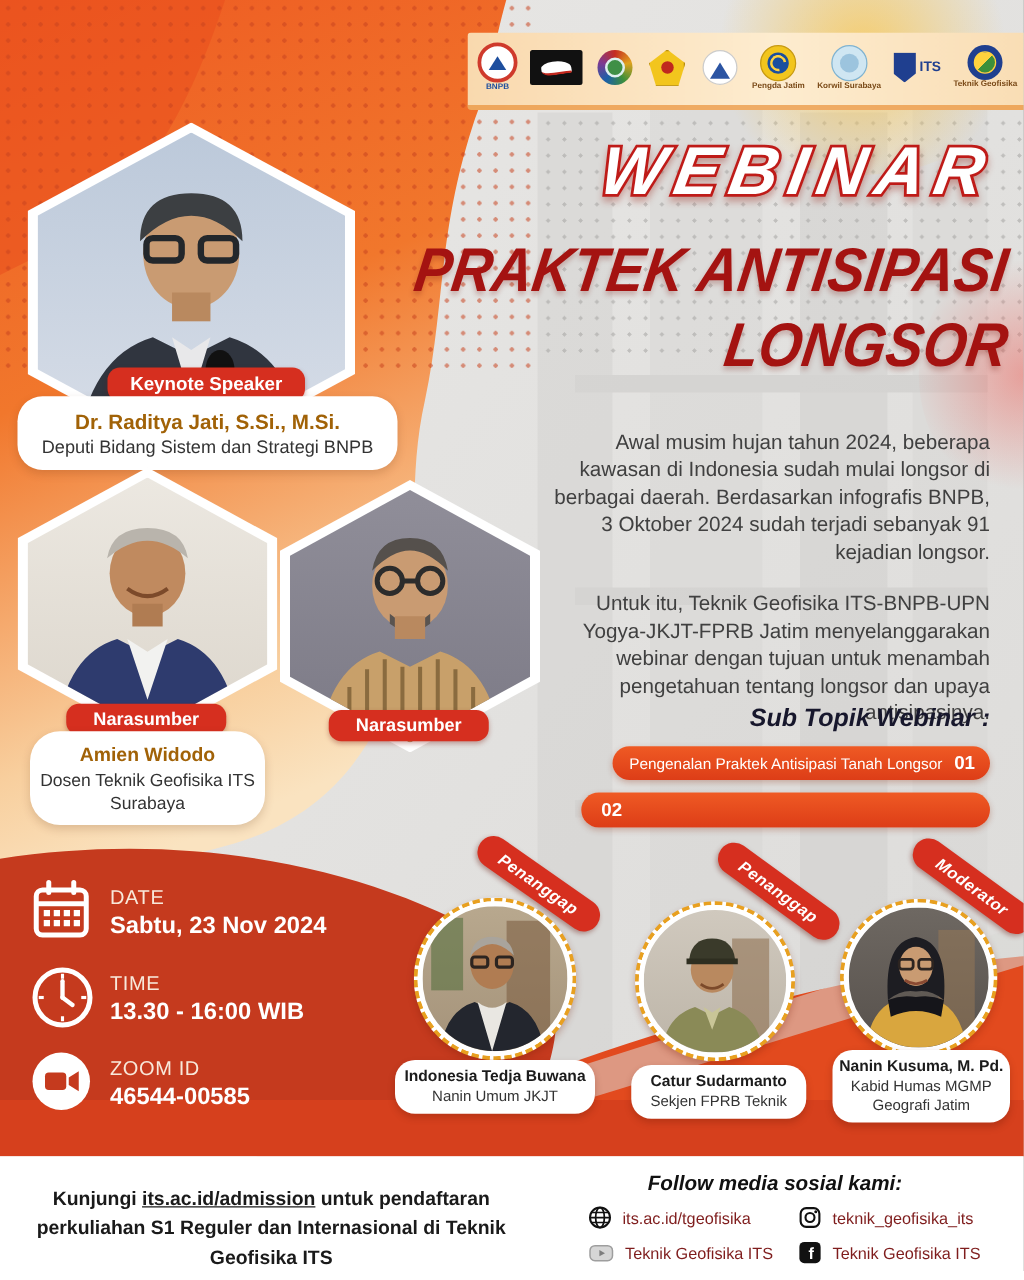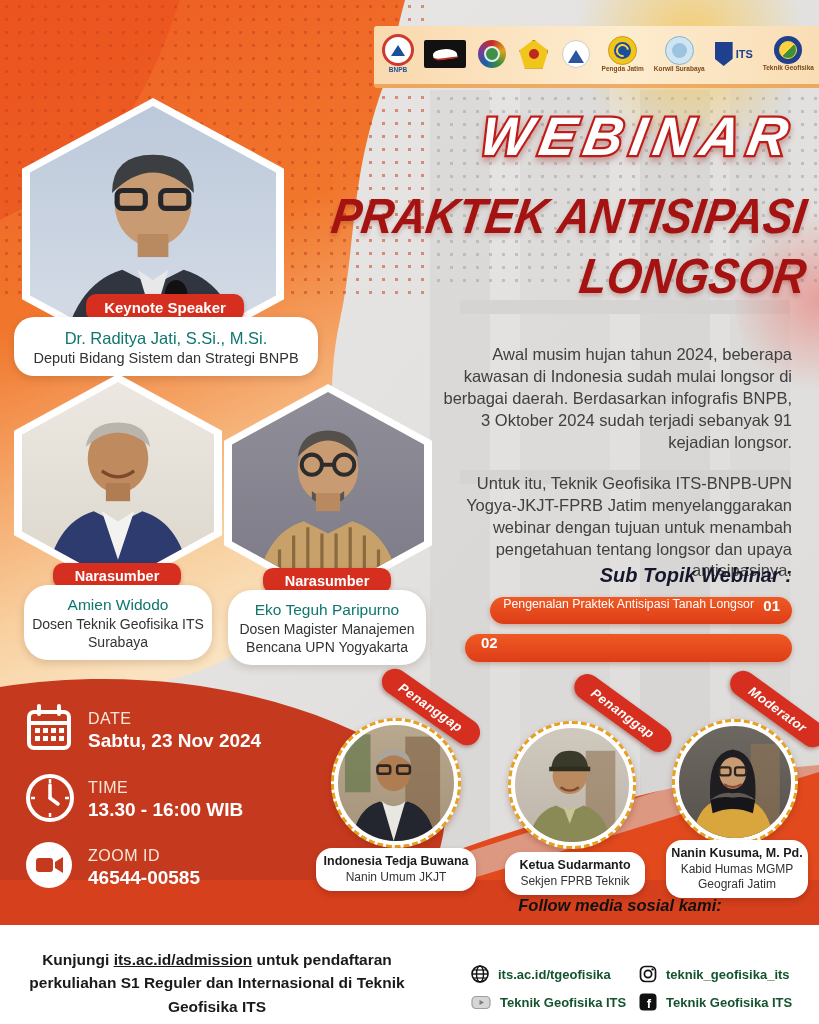--- a/index.html
+++ b/index.html
@@ -29,33 +29,33 @@
   .hex{clip-path:polygon(50% 0%,100% 26%,100% 74%,50% 100%,0% 74%,0% 26%);}
   .hex-outer{background:#fff;filter:drop-shadow(0 5px 7px rgba(130,45,10,.28));}
   .hex-inner{position:absolute;left:8px;top:8px;right:8px;bottom:8px;overflow:hidden;}
   .person{width:100%;height:100%;display:block;}
   
   .pill-red{background:#d62f1f;color:#fff;font-weight:700;text-align:center;
     border-radius:10px;box-shadow:0 2px 4px rgba(120,20,10,.35);
     display:flex;align-items:center;justify-content:center;}
   .card-white{background:#fff;border-radius:20px;box-shadow:0 3px 8px rgba(90,40,10,.18);
     text-align:center;box-sizing:border-box;}
-  .card-name{font-weight:400;color:#0f766e;}
+  .card-name{font-weight:700;color:#a16207;}
   .card-role{color:#333;}
   
   .t1-svg{filter:drop-shadow(0 4px 3px rgba(150,25,15,.35));}
   .t-red{color:#a41311;font-weight:800;font-style:italic;white-space:nowrap;
     text-align:right;transform:skewX(-8deg) scale(.95,1.05);transform-origin:right center;
     text-shadow:0 3px 4px rgba(120,20,10,.25);}
   
   .intro{color:#404040;font-size:16.5px;line-height:1.33;text-align:right;}
   .intro p{margin:0 0 19px 0;}
   .sub-head{color:#17172c;font-weight:700;font-style:italic;font-size:20px;text-align:right;}
   .subpill{background:linear-gradient(180deg,#ef5a24,#dd3d17);border-radius:14px;
-    display:flex;color:#fff;box-shadow:0 2px 5px rgba(140,40,10,.3);
+    display:flex;align-items:center;color:#fff;box-shadow:0 2px 5px rgba(140,40,10,.3);
     padding:0 12px 0 10px;box-sizing:border-box;}
   .subpill .lbl{flex:1;text-align:center;font-size:12.3px;}
   .subpill .num{font-weight:800;font-size:15px;margin-left:6px;}
   
   .sched-label{color:#f8e8da;font-size:16px;letter-spacing:.5px;}
   .sched-value{color:#fff;font-size:19px;font-weight:800;}
   
   .circ{border-radius:50%;background:#fff;border:3px dashed #e8a020;box-sizing:border-box;
     overflow:hidden;box-shadow:0 3px 6px rgba(120,30,10,.3);}
   .circ-inner{width:100%;height:100%;border-radius:50%;overflow:hidden;border:4px solid #fff;box-sizing:border-box;}
@@ -64,21 +64,21 @@
     font-size:13px;box-shadow:0 2px 4px rgba(100,15,5,.4);letter-spacing:.5px;}
   .ncard{background:#fff;border-radius:16px;box-shadow:0 3px 6px rgba(90,20,5,.25);
     text-align:center;padding:6px 4px;box-sizing:border-box;}
   .ncard .nm{font-size:12.5px;font-weight:700;color:#1b1b1b;line-height:1.25;}
   .ncard .rl{font-size:12px;color:#333;line-height:1.25;}
   
   .foot-left{color:#1a1a1a;font-weight:700;font-size:15.5px;line-height:1.5;text-align:center;}
   .foot-left a{color:#1a1a1a;text-decoration:underline;}
   .foot-head{color:#111;font-weight:700;font-style:italic;font-size:16.5px;text-align:center;}
   .soc{display:flex;align-items:center;gap:8px;}
-  .soc .lb{font-size:13px;font-weight:700;color:#14532d;white-space:nowrap;}
+  .soc .lb{font-size:13px;font-weight:400;color:#7f1d1d;white-space:nowrap;}
   
   .tri-blue{width:0;height:0;border-left:7px solid transparent;border-right:7px solid transparent;
     border-bottom:11px solid #1d4e9e;}
 </style>
 </head>
 <body>
 
 <div class="poster">
 
   <svg class="abs" width="819" height="1024" viewBox="0 0 819 1024" style="left:0;top:0;">
@@ -257,24 +257,20 @@
           <line x1="68" y1="71" x2="68" y2="100"></line>
             <line x1="75" y1="78" x2="75" y2="100"></line>
         </g>
         <circle cx="42" cy="36" r="5" fill="none" stroke="#2c2c2c" stroke-width="2"></circle>
         <circle cx="58" cy="36" r="5" fill="none" stroke="#2c2c2c" stroke-width="2"></circle>
         <line x1="47" y1="36" x2="53" y2="36" stroke="#2c2c2c" stroke-width="2"></line>
       </svg>
     </div>
   </div>
   <div class="abs pill-red" style="left:263px;top:568px;width:128px;height:25px;font-size:14.5px;">Narasumber</div>
-  <div class="abs card-white" style="left:228px;top:590px;width:198px;padding:11px 8px 9px 8px;border-radius:24px;">
-    <div class="card-name" style="font-size:15.5px;">Eko Teguh Paripurno</div>
-    <div class="card-role" style="font-size:14px;margin-top:2px;line-height:1.25;">Dosen Magister Manajemen Bencana UPN Yogyakarta</div>
-  </div>
 
   <svg class="abs" style="left:25px;top:704px;" width="48" height="48" viewBox="0 0 48 48">
     <rect x="4" y="8" width="40" height="36" rx="5" fill="none" stroke="#fff" stroke-width="4"></rect>
     <line x1="4" y1="19" x2="44" y2="19" stroke="#fff" stroke-width="4"></line>
     <line x1="14" y1="2" x2="14" y2="10" stroke="#fff" stroke-width="4" stroke-linecap="round"></line>
     <line x1="34" y1="2" x2="34" y2="10" stroke="#fff" stroke-width="4" stroke-linecap="round"></line>
     <g fill="#fff">
       <rect x="10" y="24" width="5" height="5"></rect>
         <rect x="18" y="24" width="5" height="5"></rect>
         <rect x="26" y="24" width="5" height="5"></rect>
@@ -338,21 +334,21 @@
         <ellipse cx="48" cy="42" rx="15" ry="16" fill="#b9895f"></ellipse>
         <path d="M32 34 Q34 20 48 20 Q62 20 64 34 L64 37 L32 37 Z" fill="#3a3a2a"></path>
         <path d="M30 34 L66 34 L66 38 L30 38 Z" fill="#2e2e20"></path>
         <path d="M40 52 Q48 58 56 52" stroke="#7c4a2a" stroke-width="2" fill="none"></path>
         <path d="M12 100 Q16 74 36 68 L48 74 L60 68 Q80 74 84 100 Z" fill="#8a8a57"></path>
         <path d="M42 68 L48 84 L54 68 L48 72 Z" fill="#c9c597"></path>
       </svg>
     </div>
   </div>
   <div class="abs ncard" style="left:505px;top:852px;width:140px;">
-    <div class="nm">Ketua Sudarmanto</div>
+    <div class="nm">Catur Sudarmanto</div>
     <div class="rl">Sekjen FPRB Teknik</div>
   </div>
 
   <div class="abs ribbon" style="left:722px;top:696px;width:112px;height:26px;transform:rotate(36deg);">Moderator</div>
   <div class="abs circ" style="left:672px;top:719px;width:126px;height:126px;">
     <div class="circ-inner" style="background:linear-gradient(180deg,#6e6862,#57514c);">
       <svg class="person" viewBox="0 0 100 100" preserveAspectRatio="xMidYMax slice">
         <rect x="64" y="16" width="26" height="84" fill="#9a7a55" opacity="0.5"></rect>
         <path d="M28 66 Q25 24 48 21 Q71 24 68 66 Q58 58 48 60 Q38 58 28 66 Z" fill="#1d1d22"></path>
         <ellipse cx="48" cy="42" rx="12" ry="14" fill="#c99b72"></ellipse>
@@ -366,21 +362,21 @@
   </div>
   <div class="abs ncard" style="left:666px;top:840px;width:142px;">
     <div class="nm">Nanin Kusuma, M. Pd.</div>
     <div class="rl">Kabid Humas MGMP Geografi Jatim</div>
   </div>
 
   <div class="abs foot-left" style="left:22px;top:948px;width:390px;">
     <span>Kunjungi </span><a href="#">its.ac.id/admission</a><span> untuk pendaftaran perkuliahan S1 Reguler dan Internasional di Teknik Geofisika ITS</span>
   </div>
 
-  <div class="abs foot-head" style="left:430px;top:896px;width:380px;">Follow media sosial kami:</div>
+  <div class="abs foot-head" style="left:430px;top:938px;width:380px;">Follow media sosial kami:</div>
 
   <div class="abs soc" style="left:470px;top:964px;">
     <svg width="20" height="20" viewBox="0 0 20 20">
       <circle cx="10" cy="10" r="8" fill="none" stroke="#111" stroke-width="1.6"></circle>
       <ellipse cx="10" cy="10" rx="3.5" ry="8" fill="none" stroke="#111" stroke-width="1.4"></ellipse>
       <line x1="2" y1="10" x2="18" y2="10" stroke="#111" stroke-width="1.4"></line>
       <line x1="3.2" y1="6" x2="16.8" y2="6" stroke="#111" stroke-width="1.2"></line>
       <line x1="3.2" y1="14" x2="16.8" y2="14" stroke="#111" stroke-width="1.2"></line>
     </svg>
     <span class="lb">its.ac.id/tgeofisika</span>

